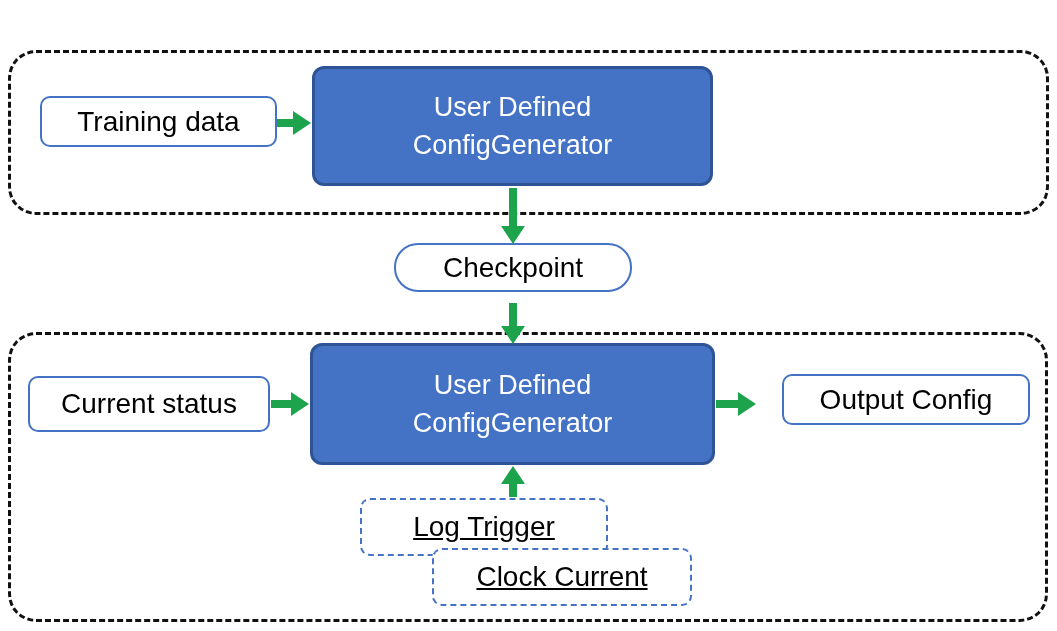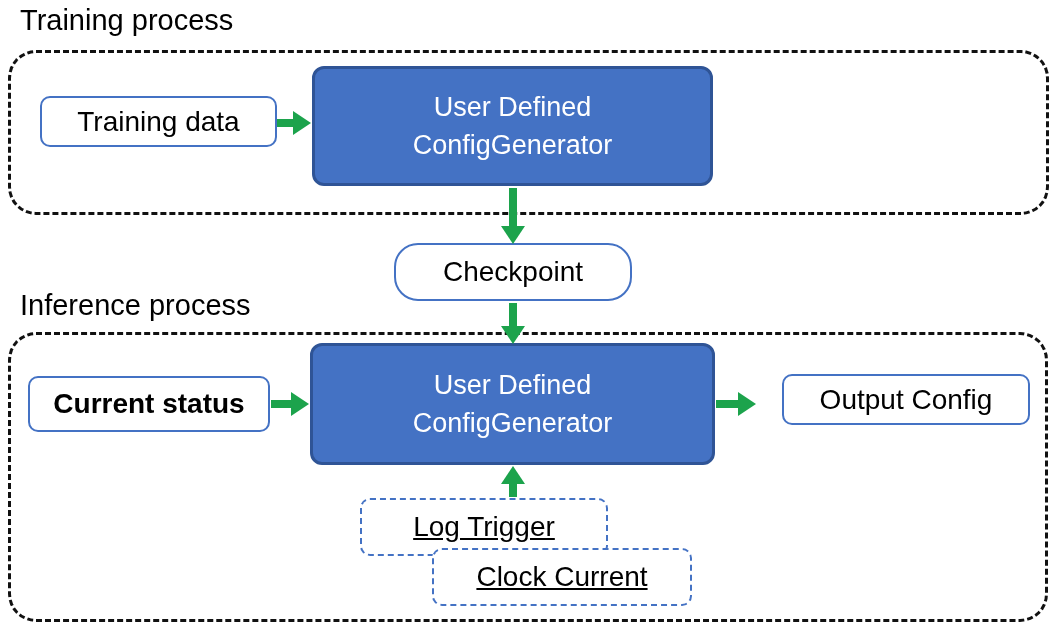--- a/index.html
+++ b/index.html
@@ -73,38 +73,36 @@
     stroke: var(--arrow-green);
     stroke-width: 8;
   }
   #arrow-head path { fill: var(--arrow-green); }
 </style>
 </head>
 <body>
 
 <div class="canvas">
 
-  <div class="section-label" style="left:20px; top:4px;">Training process</div>
 
   <div class="dashed-container" style="left:8px; top:50px; width:1041px; height:165px;"></div>
 
   <div class="node io-box" style="left:40px; top:96px; width:237px; height:51px;">Training data</div>
 
   <div class="node generator-box" style="left:312px; top:66px; width:401px; height:120px;">
     <span>User Defined</span>
     <span>ConfigGenerator</span>
   </div>
 
-  <div class="node io-box" style="left:394px; top:243px; width:238px; height:58px; border-radius:24px;">Checkpoint</div>
+  <div class="node io-box" style="left:394px; top:243px; width:238px; height:49px; border-radius:24px;">Checkpoint</div>
 
-  <div class="section-label" style="left:20px; top:289px;">Inference process</div>
 
   <div class="dashed-container" style="left:8px; top:332px; width:1040px; height:290px;"></div>
 
-  <div class="node io-box" style="left:28px; top:376px; width:242px; height:56px;font-weight:bold;">Current status</div>
+  <div class="node io-box" style="left:28px; top:376px; width:242px; height:56px;">Current status</div>
 
   <div class="node generator-box" style="left:310px; top:343px; width:405px; height:122px;">
     <span>User Defined</span>
     <span>ConfigGenerator</span>
   </div>
 
   <div class="node io-box" style="left:782px; top:374px; width:248px; height:51px;">Output Config</div>
 
   <div class="node trigger-box" style="left:360px; top:498px; width:248px; height:58px; z-index:1;">Log Trigger</div>
 

